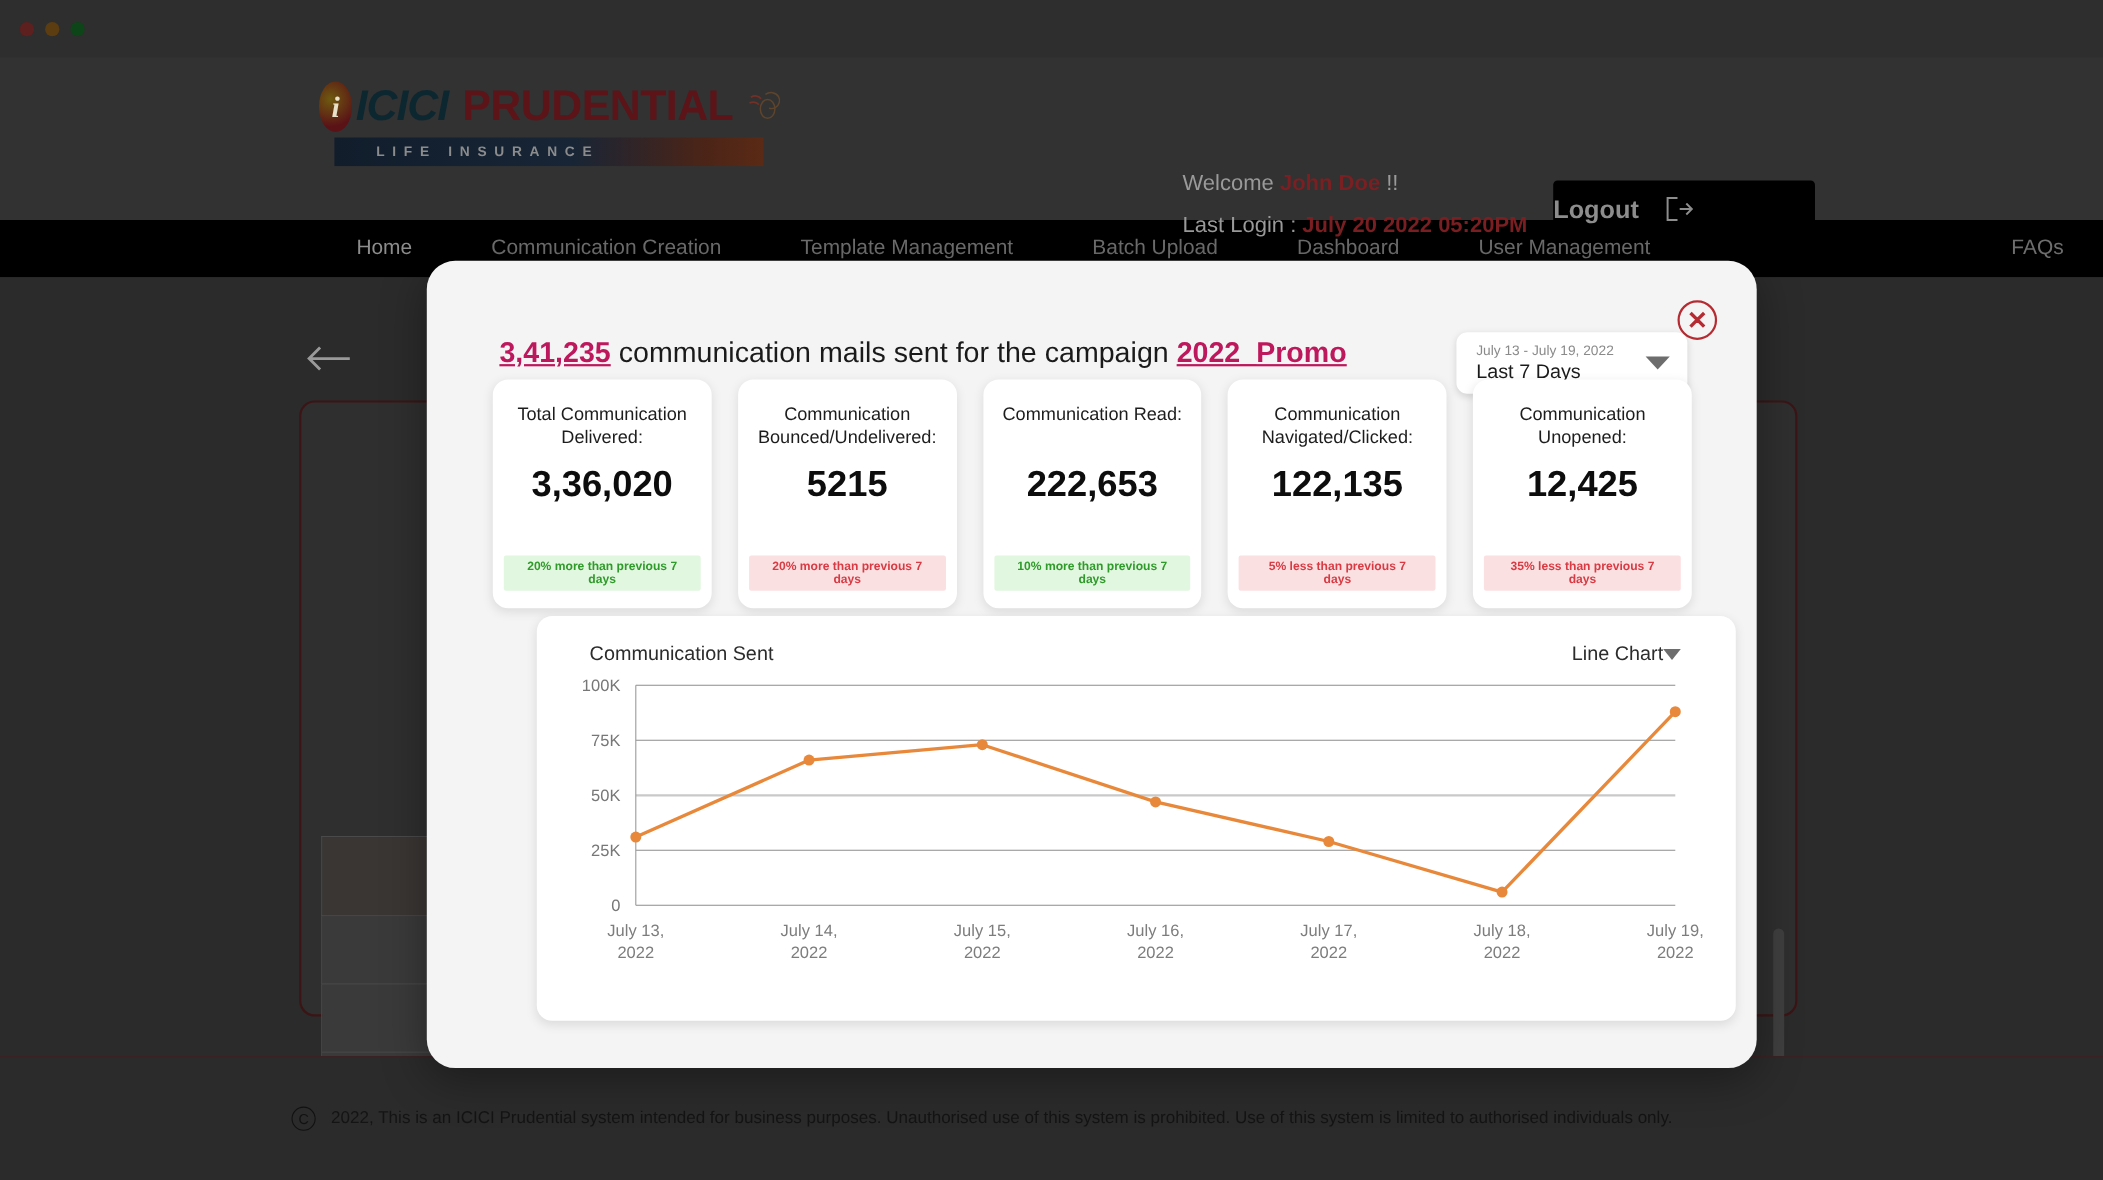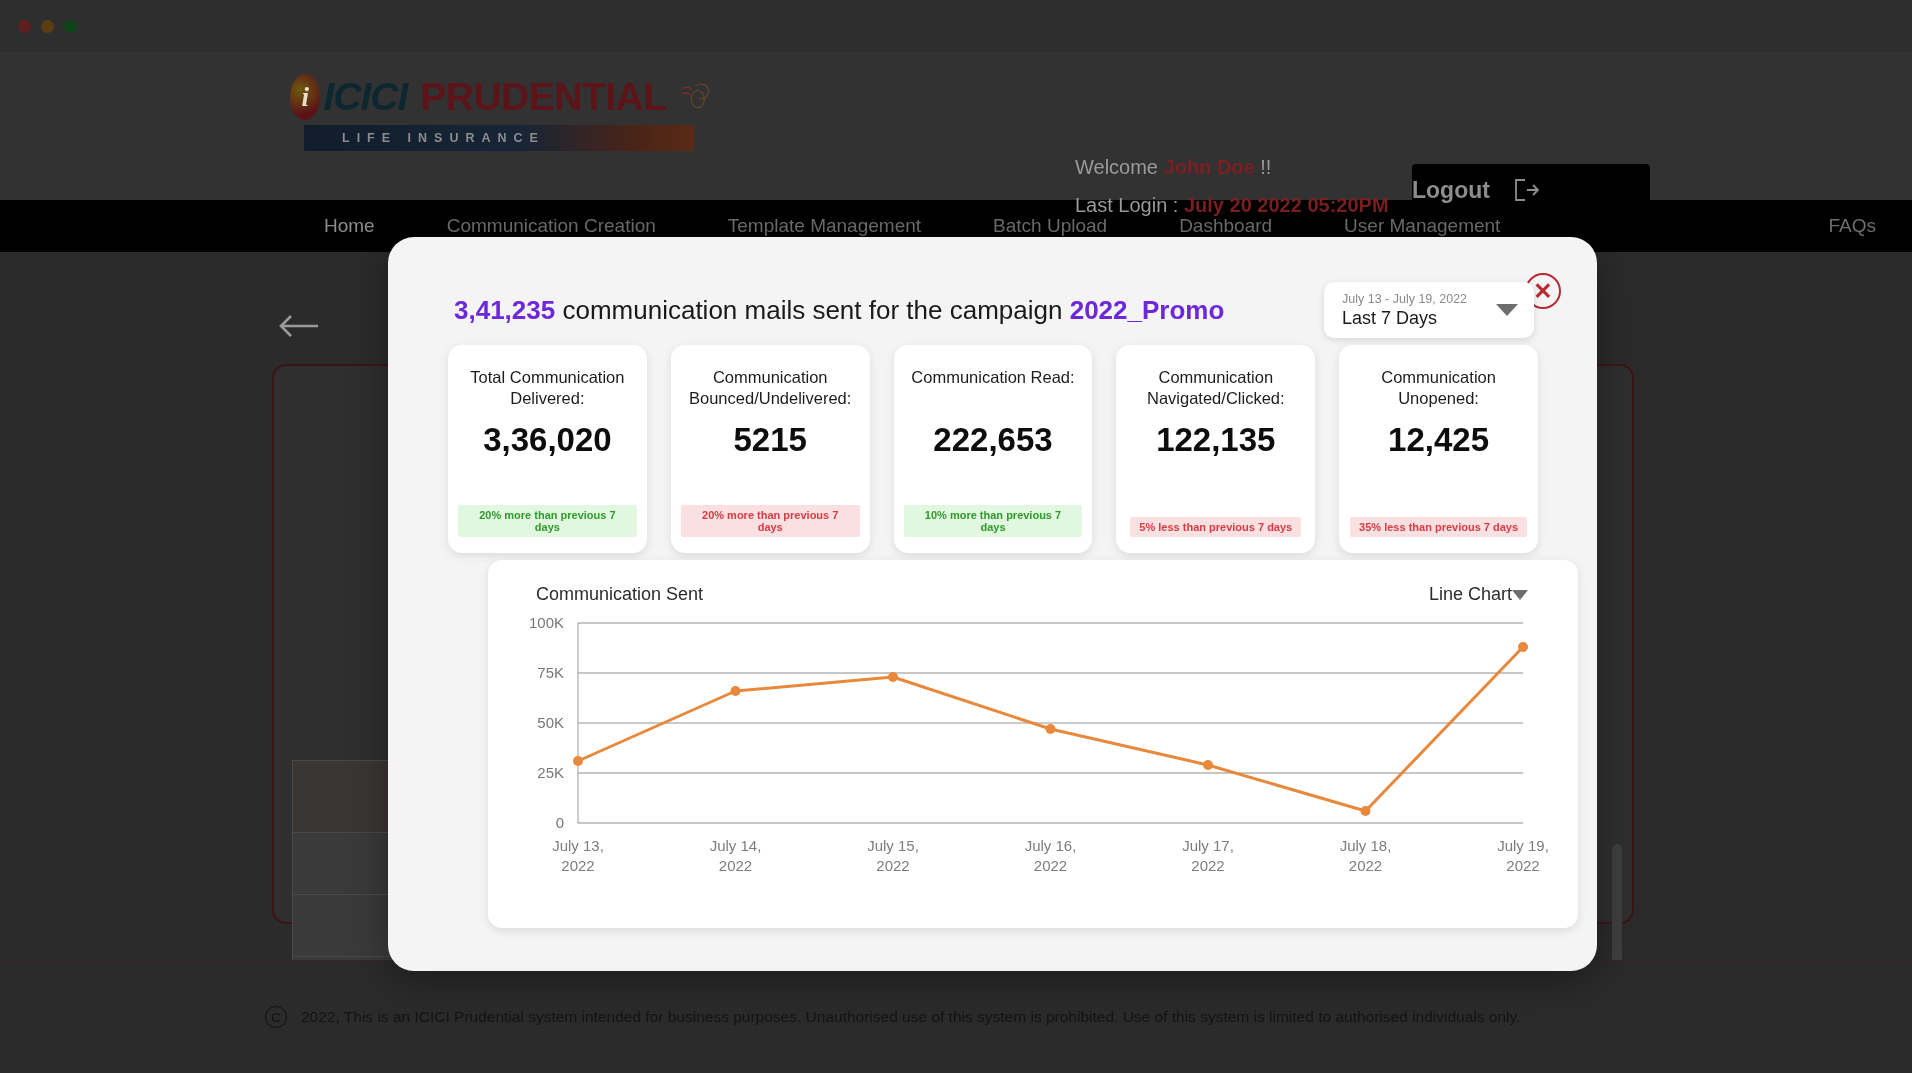--- a/index.html
+++ b/index.html
@@ -125,46 +125,46 @@
     border: 2.6px solid #b52b31; border-radius: 50%;
     display: flex; align-items: center; justify-content: center;
     color: #b52b31; font-size: 23px; font-weight: bold; line-height: 1;
     font-family: "Liberation Sans", sans-serif; cursor: pointer;
   }
   .title-row {
     position: absolute; left: 66px; top: 45px; width: 1080px;
     display: flex; align-items: center; justify-content: space-between;
   }
   .title-txt { font-size: 26px; color: #1a1a1a; }
-  .title-txt .red { color: #6d28d9; font-weight: bold; }
+  .title-txt .red { color: #be185d; font-weight: bold; text-decoration: underline; }
   .date-sel {
     width: 210px; height: 56px; background: #fff; border-radius: 10px;
     box-shadow: 0 2px 7px rgba(0,0,0,.13);
     display: flex; align-items: center; justify-content: space-between;
-    padding: 0 16px 0 18px; cursor: pointer;
+    padding: 0 16px 0 18px; cursor: pointer; margin-top: 20px;
   }
   .date-range { font-size: 12.5px; color: #8a8a8a; line-height: 1.35; }
   .date-label { font-size: 18px; color: #1a1a1a; line-height: 1.2; }
   .caret { width: 0; height: 0; border-left: 11px solid transparent;
            border-right: 11px solid transparent; border-top: 12px solid #6d6d6d; }
 
   .cards {
     position: absolute; left: 60px; top: 108px; width: 1090px;
     display: flex; gap: 24px;
   }
   .card {
     flex: 1; background: #fff; border-radius: 14px; height: 208px;
     box-shadow: 0 3px 10px rgba(0,0,0,.10);
     display: flex; flex-direction: column; align-items: center;
     padding: 22px 10px 16px; text-align: center;
   }
   .card-label { font-size: 16.5px; color: #1d1d1d; line-height: 1.3; min-height: 44px; }
   .card-value { font-size: 33px; font-weight: bold; color: #0d0d0d; margin-top: 10px; }
   .card-badge {
-    margin-top: auto; font-size: 11px; padding: 4px 9px; border-radius: 2px; font-weight: bold;
+    margin-top: auto; font-size: 11px; padding: 4px 21px; border-radius: 2px; font-weight: bold;
   }
   .badge-up   { background: #e2f7e0; color: #2f9b2a; }
   .badge-down { background: #fbe0e2; color: #d83b43; }
 
   .chart-card {
     position: absolute; left: 60px; top: 323px; width: 1090px; height: 368px;
     background: #fff; border-radius: 14px; box-shadow: 0 3px 10px rgba(0,0,0,.10); margin-left: 40px;
   }
   .chart-head {
     display: flex; align-items: center; justify-content: space-between;

